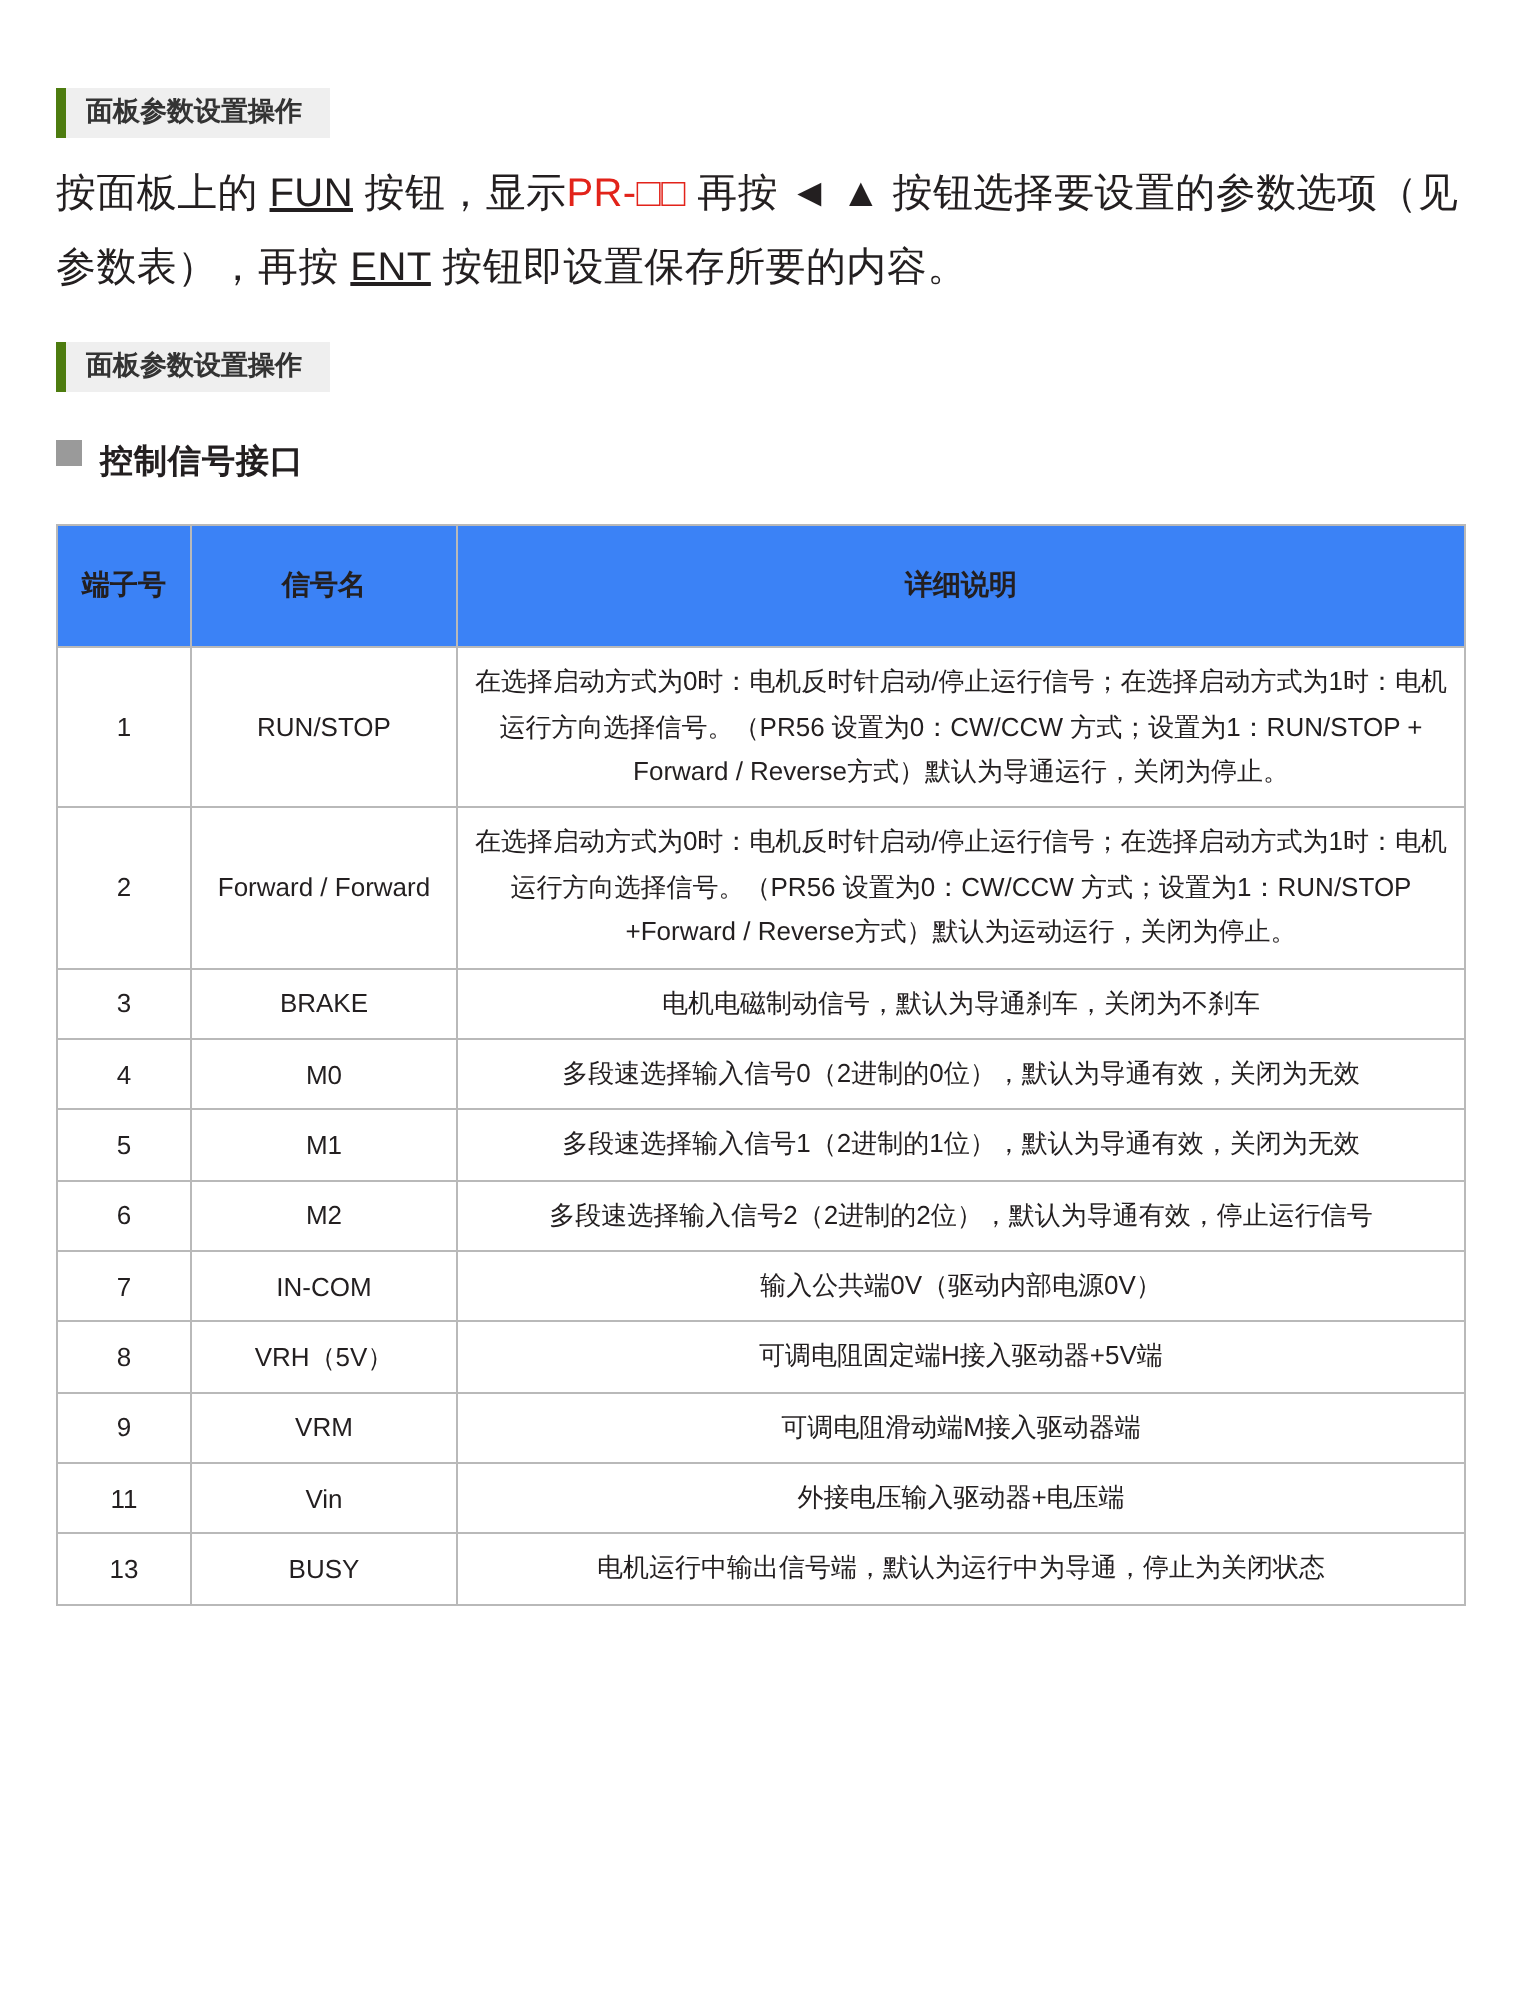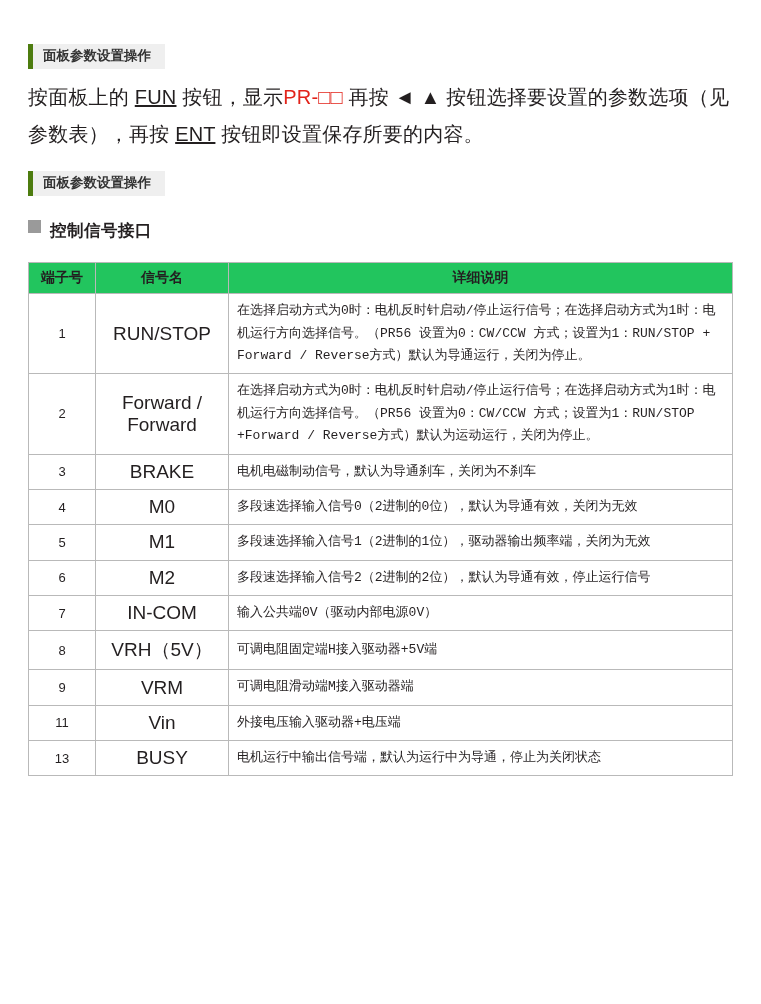--- a/index.html
+++ b/index.html
@@ -66,44 +66,43 @@
     border-collapse: collapse;
     table-layout: fixed;
     font-size: 13px;
   }
   table.sig th, table.sig td {
     border: 1px solid #b9b9b9;
     padding: 6px 8px;
     vertical-align: middle;
   }
   table.sig thead th {
-    background: #22c55e;
+    background: #3b82f6;
     font-weight: bold;
     font-size: 14px;
     text-align: center;
-    padding: 6px 6px;
+    padding: 21px 6px;
     color: #231f20;
   }
   col.c1 { width: 67px; }
   col.c2 { width: 133px; }
   col.c3 { width: auto; }
   td.c-term {
     text-align: center;
     font-size: 13px;
   }
   td.c-name {
     text-align: center;
-    font-size: 19px;
+    font-size: 13px;
   }
   td.c-desc {
-    text-align: left;
+    text-align: center;
     line-height: 1.72;
     font-size: 13px;
     padding: 7px 10px;
-    font-family: Liberation Mono, monospace;
   }
   tr.tall td { height: 64px; }
 </style>
 </head>
 <body>
 
 <div class="page">
 
   <div>
     <div class="chip">面板参数设置操作</div>
@@ -152,21 +151,21 @@
           <td class="c-desc">电机电磁制动信号，默认为导通刹车，关闭为不刹车</td>
         </tr>
         <tr>
           <td class="c-term">4</td>
           <td class="c-name">M0</td>
           <td class="c-desc">多段速选择输入信号0（2进制的0位），默认为导通有效，关闭为无效</td>
         </tr>
         <tr>
           <td class="c-term">5</td>
           <td class="c-name">M1</td>
-          <td class="c-desc">多段速选择输入信号1（2进制的1位），驱动器输出频率端，关闭为无效</td>
+          <td class="c-desc">多段速选择输入信号1（2进制的1位），默认为导通有效，关闭为无效</td>
         </tr>
         <tr>
           <td class="c-term">6</td>
           <td class="c-name">M2</td>
           <td class="c-desc">多段速选择输入信号2（2进制的2位），默认为导通有效，停止运行信号</td>
         </tr>
         <tr>
           <td class="c-term">7</td>
           <td class="c-name">IN-COM</td>
           <td class="c-desc">输入公共端0V（驱动内部电源0V）</td>

